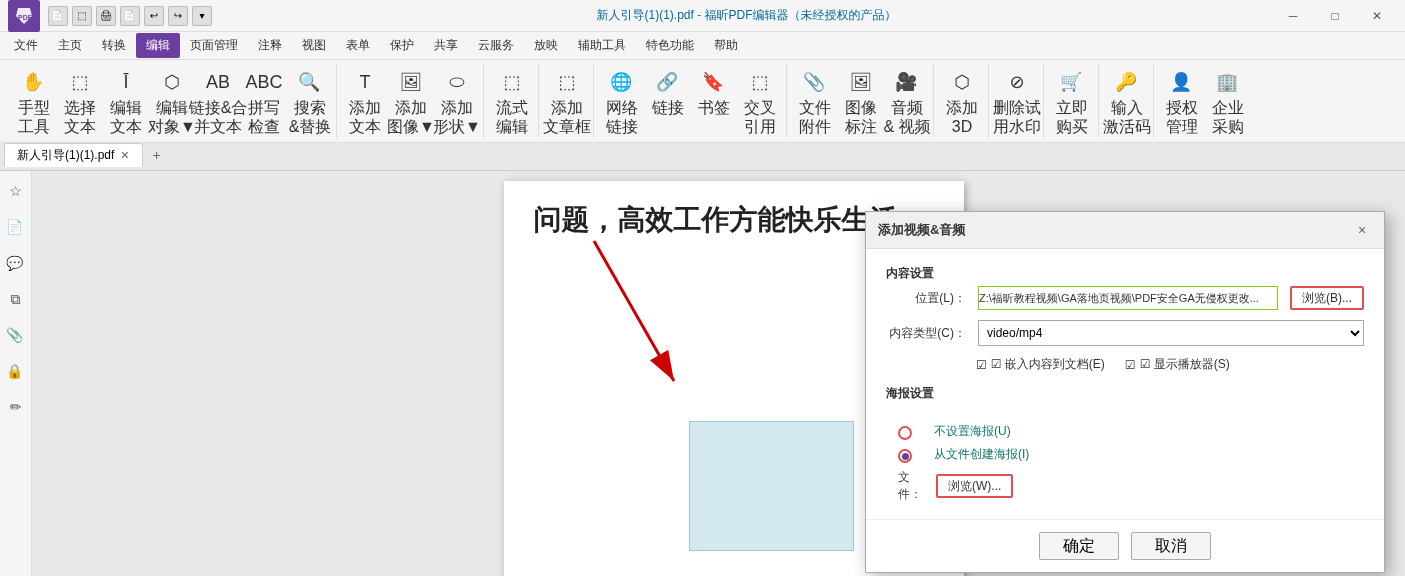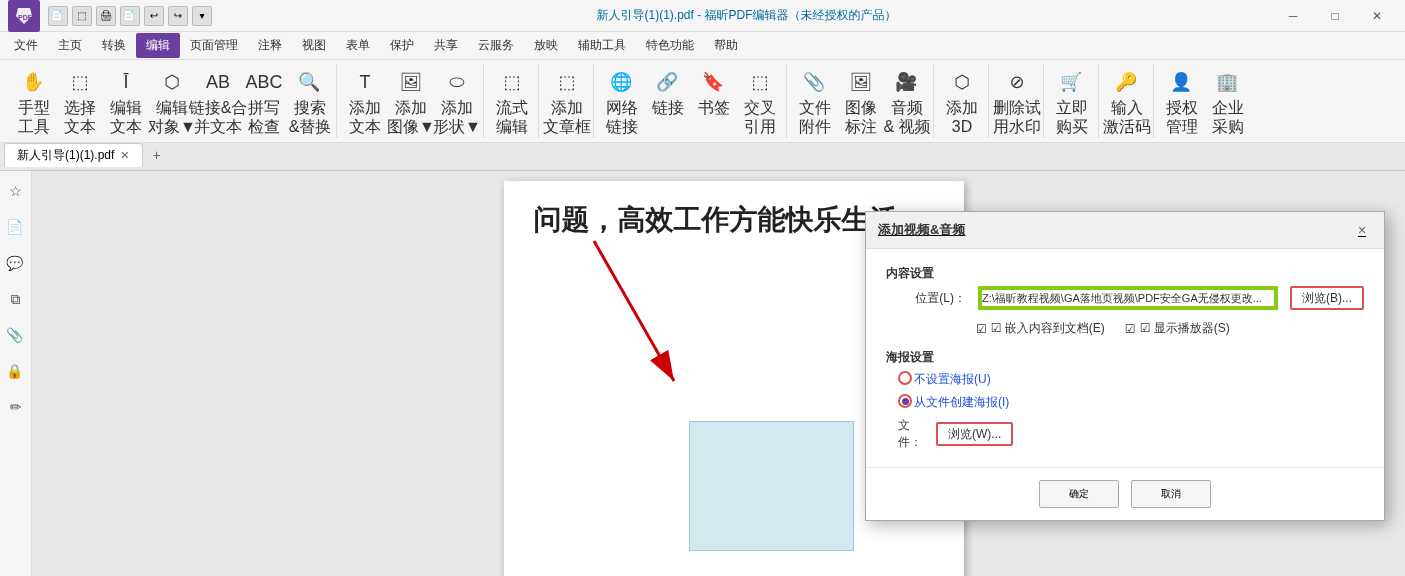--- a/index.html
+++ b/index.html
@@ -220,21 +220,20 @@
       border: 1px solid #aaa;
       box-shadow: 4px 4px 16px rgba(0,0,0,0.3);
     }
     #dialog-title-bar {
       background: #f0f0f0;
       padding: 8px 12px;
       display: flex;
       align-items: center;
       justify-content: space-between;
       border-bottom: 1px solid #ddd;
-      text-decoration: underline;
     }
     #dialog-title { font-size: 13px; font-weight: bold; color: #333; }
     #dialog-close-btn {
       cursor: pointer; font-size: 14px; color: #666;
       width: 20px; height: 20px;
       display: flex; align-items: center; justify-content: center;
     }
     #dialog-body { padding: 16px 20px; }
 
     .section-label {
@@ -251,21 +250,21 @@
     .form-label {
       width: 80px;
       font-size: 12px;
       color: #333;
       text-align: right;
       flex-shrink: 0;
     }
     .form-input {
       flex: 1;
       height: 24px;
-      border: 4px solid #84cc16;
+      border: 1px solid #84cc16;
       padding: 0 0;
       font-size: 11px;
       color: #333;
       outline: none;
       overflow: hidden;
       white-space: nowrap;
       text-overflow: ellipsis;
     }
     .browse-btn {
       height: 24px;
@@ -299,25 +298,25 @@
     .checkbox-item {
       display: flex;
       align-items: center;
       gap: 4px;
       font-size: 12px;
       color: #333;
     }
 
     
     .poster-section { margin-top: 8px; }
-    .poster-title { font-size: 12px; font-weight: bold; color: #333; margin-bottom: 5px; }
+    .poster-title { font-size: 12px; font-weight: bold; color: #333; margin-bottom: 21px; }
     .radio-group { display: flex; flex-direction: column; gap: 6px; margin-left: 12px; }
     .radio-item {
-      display: flex; align-items: flex-start; gap: 2px;
-      font-size: 12px; color: #1d4ed8;
+      display: flex; align-items: flex-end; gap: 22px;
+      font-size: 12px; color: #0f766e;
     }
     .radio-circle {
       width: 14px; height: 14px;
       border-radius: 50%;
       border: 2px solid #e05050;
       display: flex; align-items: center; justify-content: center;
       flex-shrink: 0;
     }
     .radio-circle.selected::after {
       content: '';
@@ -339,21 +338,21 @@
       display: flex;
       justify-content: center;
       gap: 12px;
       padding: 12px 20px;
       border-top: 1px solid #eee;
     }
     .dialog-btn {
       width: 80px; height: 28px;
       border: 1px solid #aaa;
       background: #f5f5f5;
-      font-size: 10px;
+      font-size: 16px;
       cursor: pointer;
       border-radius: 2px;
     }
     .dialog-btn.primary {
       background: #f5f5f5;
     }
 
     
     #arrow-svg { position: absolute; top: 40px; left: 40px; }
   </style>
@@ -576,20 +575,27 @@
         <div id="dialog-body">
 
           <div class="section-label">内容设置</div>
 
           <div class="form-row">
             <div class="form-label">位置(L)：</div>
             <input class="form-input" type="text" readonly="" value="Z:\福昕教程视频\GA落地页视频\PDF安全GA无侵权更改..." style="">
             <button class="browse-btn">浏览(B)...</button>
           </div>
 
+          <div class="form-row">
+            <div class="form-label">内容类型(C)：</div>
+            <select class="form-select">
+              <option>video/mp4</option>
+              <option>audio/mp3</option>
+            </select>
+          </div>
 
           <div class="checkbox-row">
             <div class="checkbox-item">
               <span>☑</span>
               <span>☑ 嵌入内容到文档(E)</span>
             </div>
             <div class="checkbox-item">
               <span>☑</span>
               <span>☑ 显示播放器(S)</span>
             </div>

